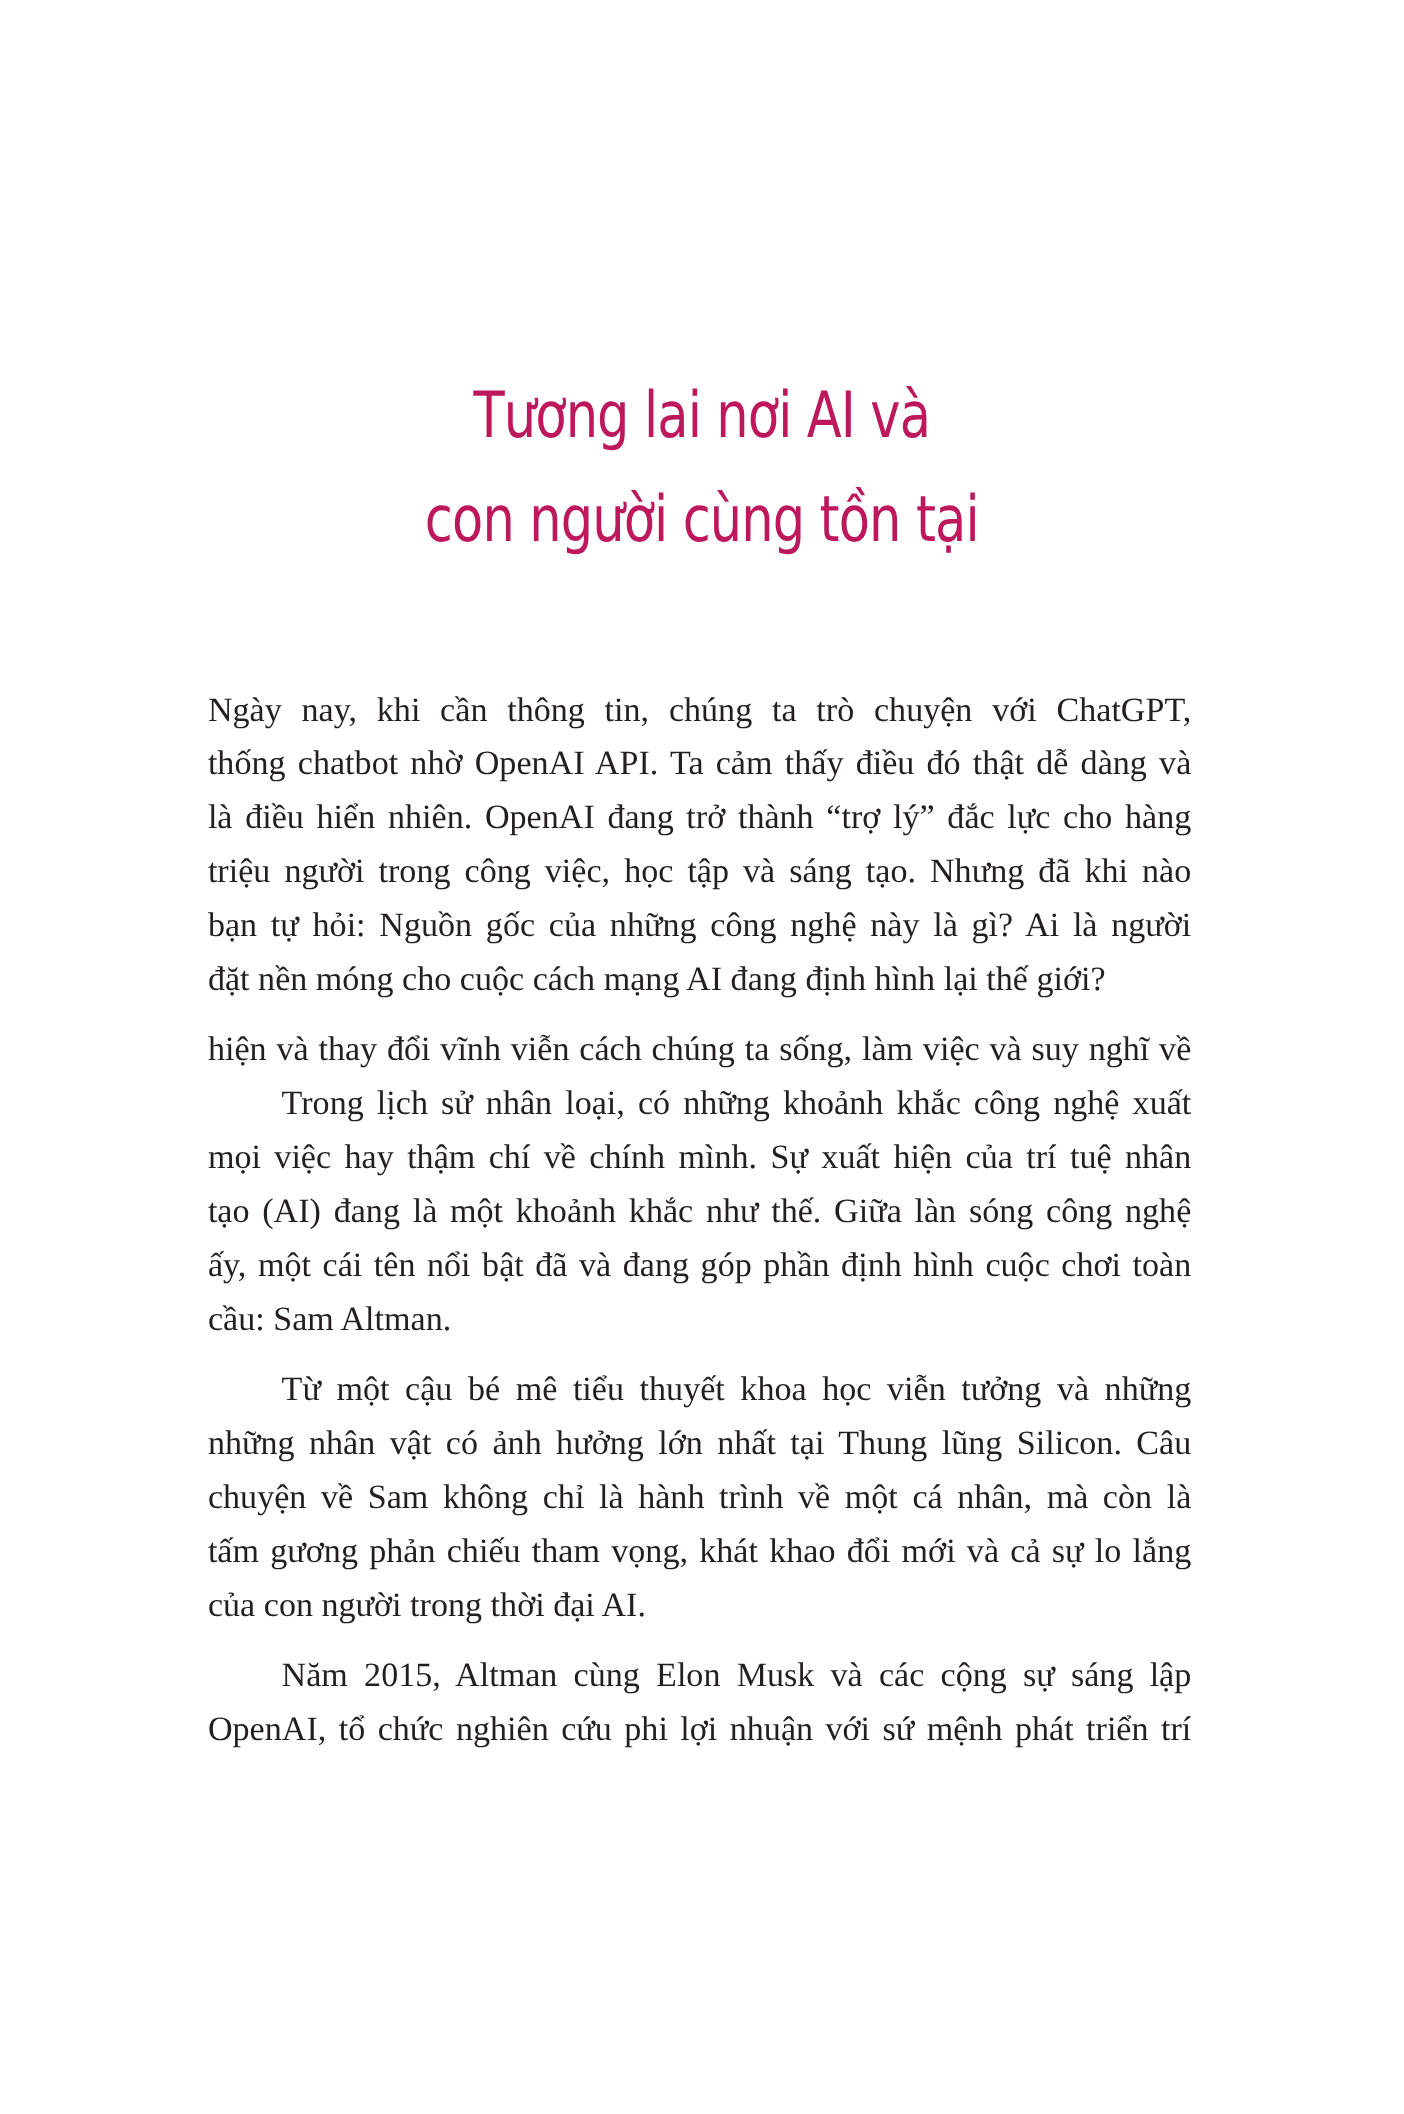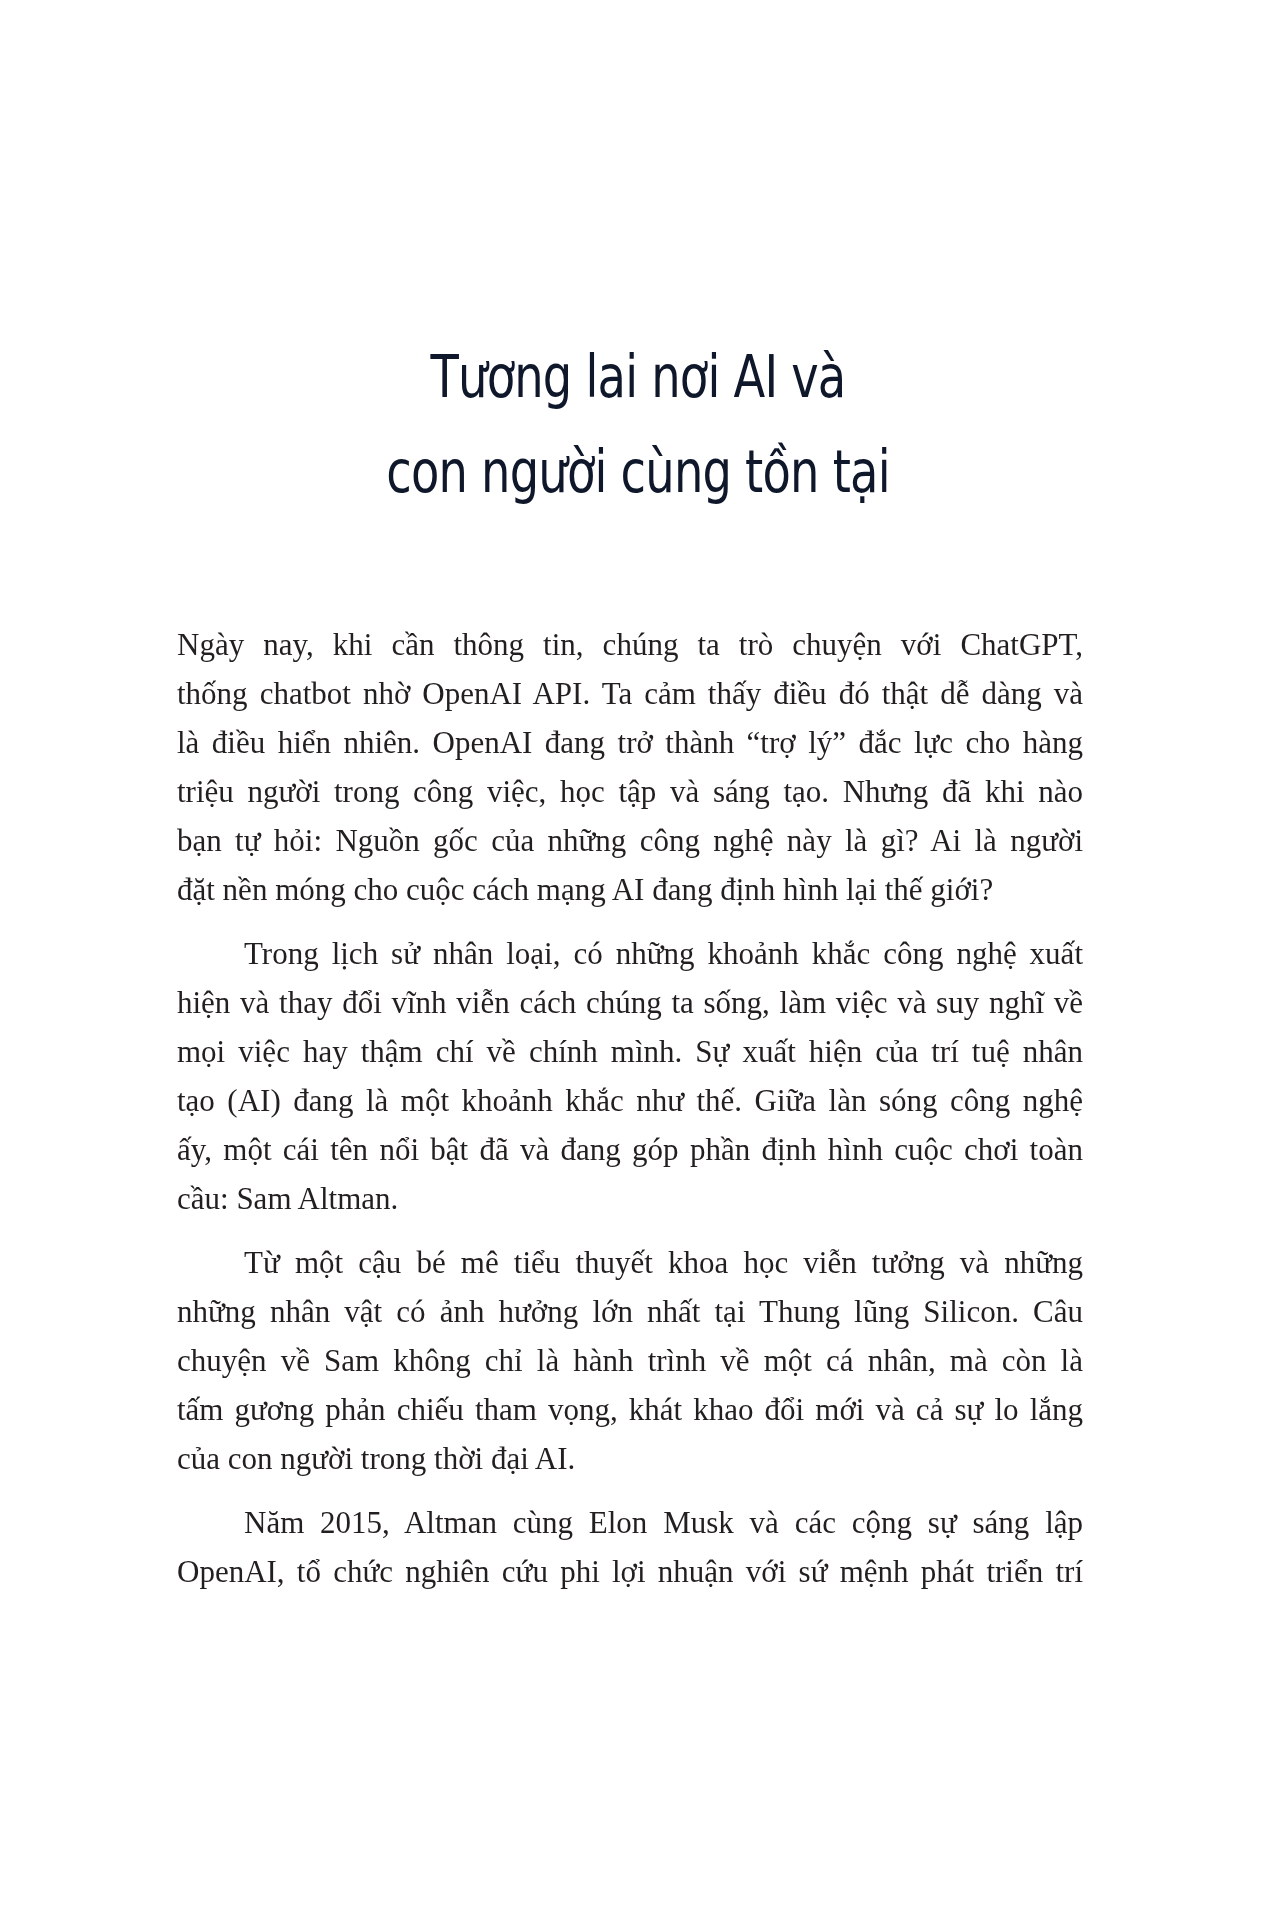--- a/index.html
+++ b/index.html
@@ -27,40 +27,40 @@
       left: 0;
       top: 330px;
       width: 1276px;
       text-align: center;
       margin: 0;
       font-family: "DejaVu Sans", sans-serif;
       font-weight: normal;
       font-size: 58px;
       line-height: 95px;
       letter-spacing: -1px;
-      color: #0f172a;
+      color: #be185d;
     }
     .chapter-title .title-line {
       display: block;
       transform: scaleX(0.80);
       transform-origin: center;
       white-space: nowrap;
     }
     
     .body-text {
       position: absolute;
       left: 177px;
       top: 620px;
       width: 906px;
       font-family: "Liberation Serif", "DejaVu Serif", serif;
       font-size: 31px;
       color: #231f20;
     }
     .paragraph {
-      margin: 0 0 15px 0;
+      margin: 0 0 15px 12px;
     }
     .line {
       display: block;
       height: 49px;
       line-height: 49px;
       white-space: nowrap;
       text-align: justify;
       text-align-last: justify;
       overflow: visible;
     }
@@ -87,22 +87,22 @@
     <p class="paragraph">
       <span class="line">Ngày nay, khi cần thông tin, chúng ta trò chuyện với ChatGPT,</span>
       <span class="line">thống chatbot nhờ OpenAI API. Ta cảm thấy điều đó thật dễ dàng và</span>
       <span class="line">là điều hiển nhiên. OpenAI đang trở thành “trợ lý” đắc lực cho hàng</span>
       <span class="line">triệu người trong công việc, học tập và sáng tạo. Nhưng đã khi nào</span>
       <span class="line">bạn tự hỏi: Nguồn gốc của những công nghệ này là gì? Ai là người</span>
       <span class="line last">đặt nền móng cho cuộc cách mạng AI đang định hình lại thế giới?</span>
     </p>
 
     <p class="paragraph">
+      <span class="line">hiện và thay đổi vĩnh viễn cách chúng ta sống, làm việc và suy nghĩ về</span>
       <span class="line indent">Trong lịch sử nhân loại, có những khoảnh khắc công nghệ xuất</span>
-      <span class="line">hiện và thay đổi vĩnh viễn cách chúng ta sống, làm việc và suy nghĩ về</span>
       <span class="line">mọi việc hay thậm chí về chính mình. Sự xuất hiện của trí tuệ nhân</span>
       <span class="line">tạo (AI) đang là một khoảnh khắc như thế. Giữa làn sóng công nghệ</span>
       <span class="line">ấy, một cái tên nổi bật đã và đang góp phần định hình cuộc chơi toàn</span>
       <span class="line last">cầu: Sam Altman.</span>
     </p>
 
     <p class="paragraph">
       <span class="line indent">Từ một cậu bé mê tiểu thuyết khoa học viễn tưởng và những</span>
       <span class="line">những nhân vật có ảnh hưởng lớn nhất tại Thung lũng Silicon. Câu</span>
       <span class="line">chuyện về Sam không chỉ là hành trình về một cá nhân, mà còn là</span>

